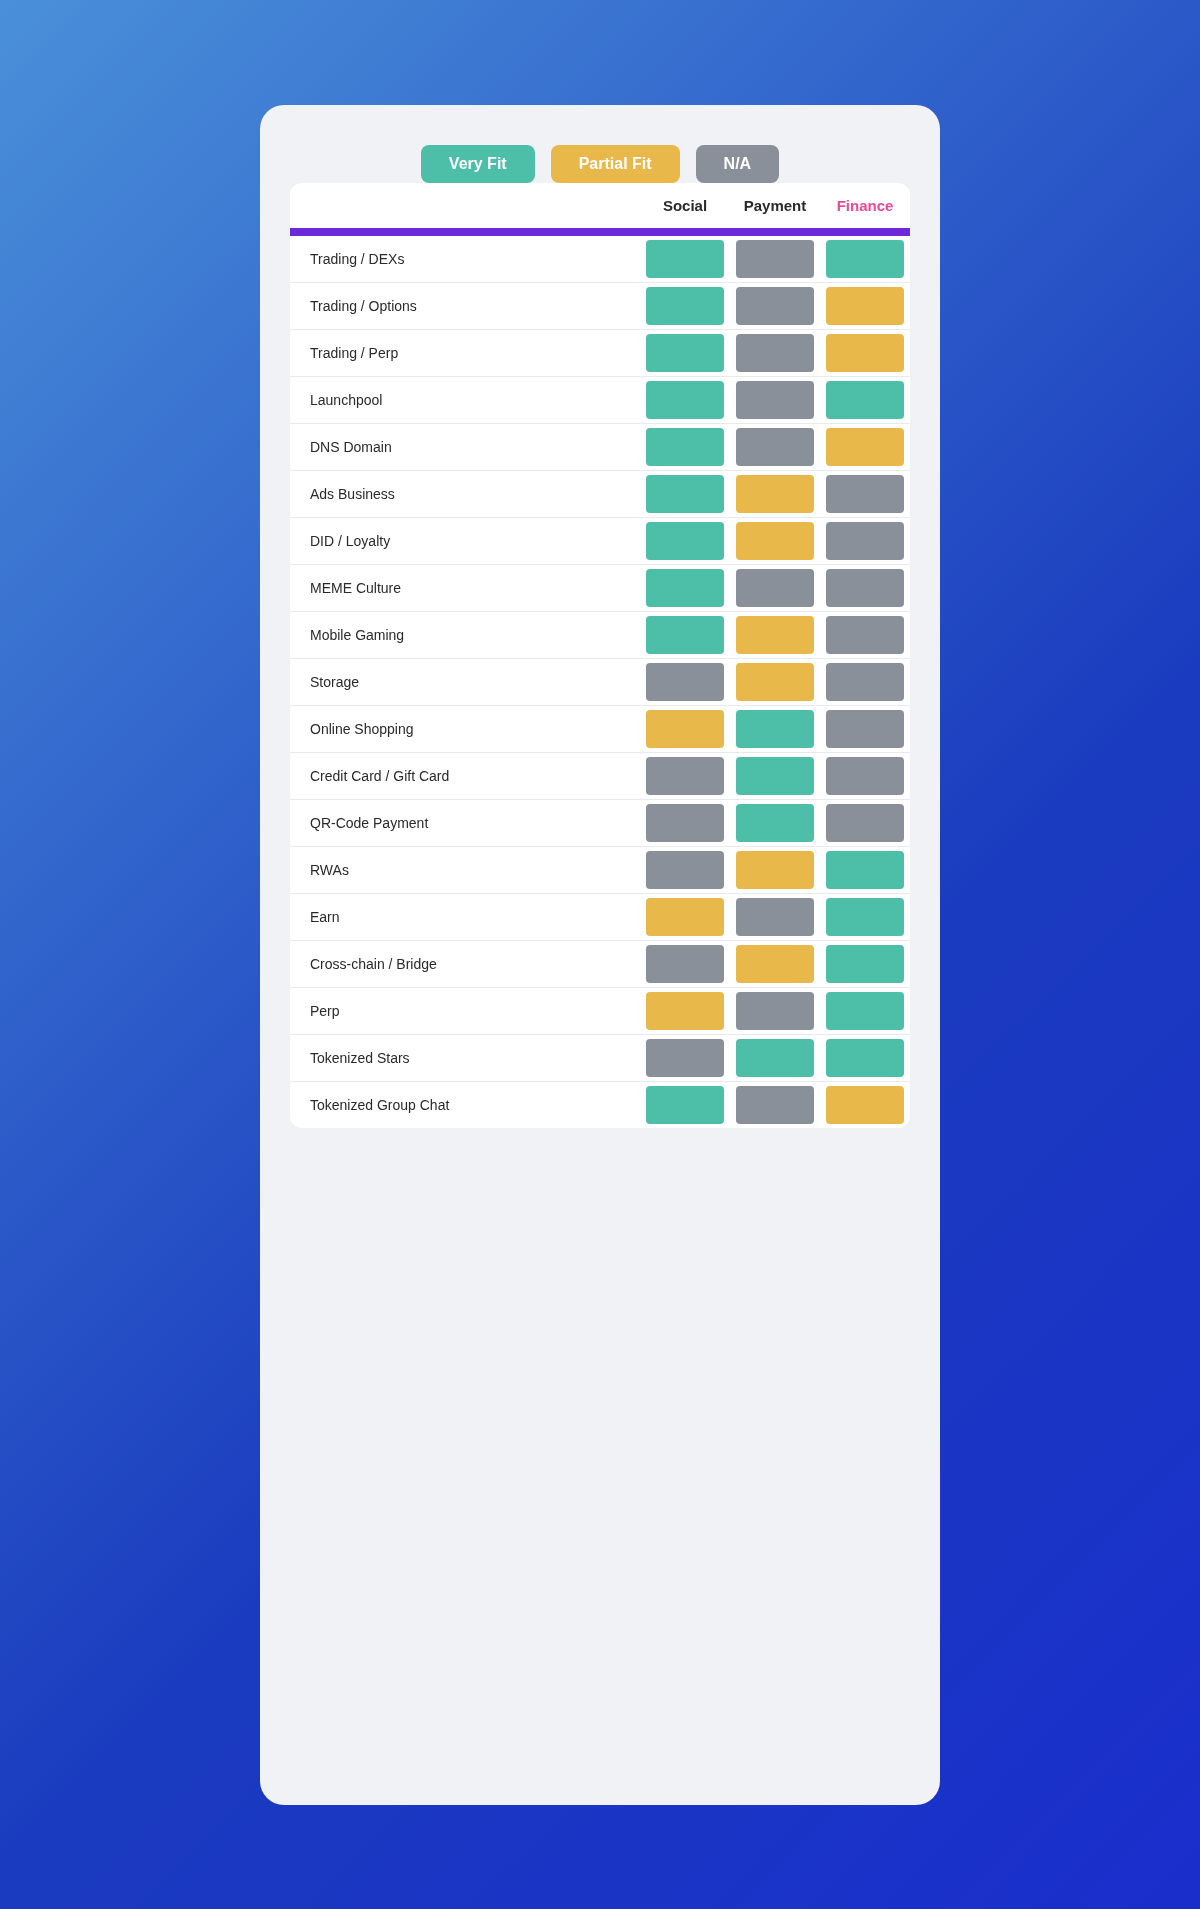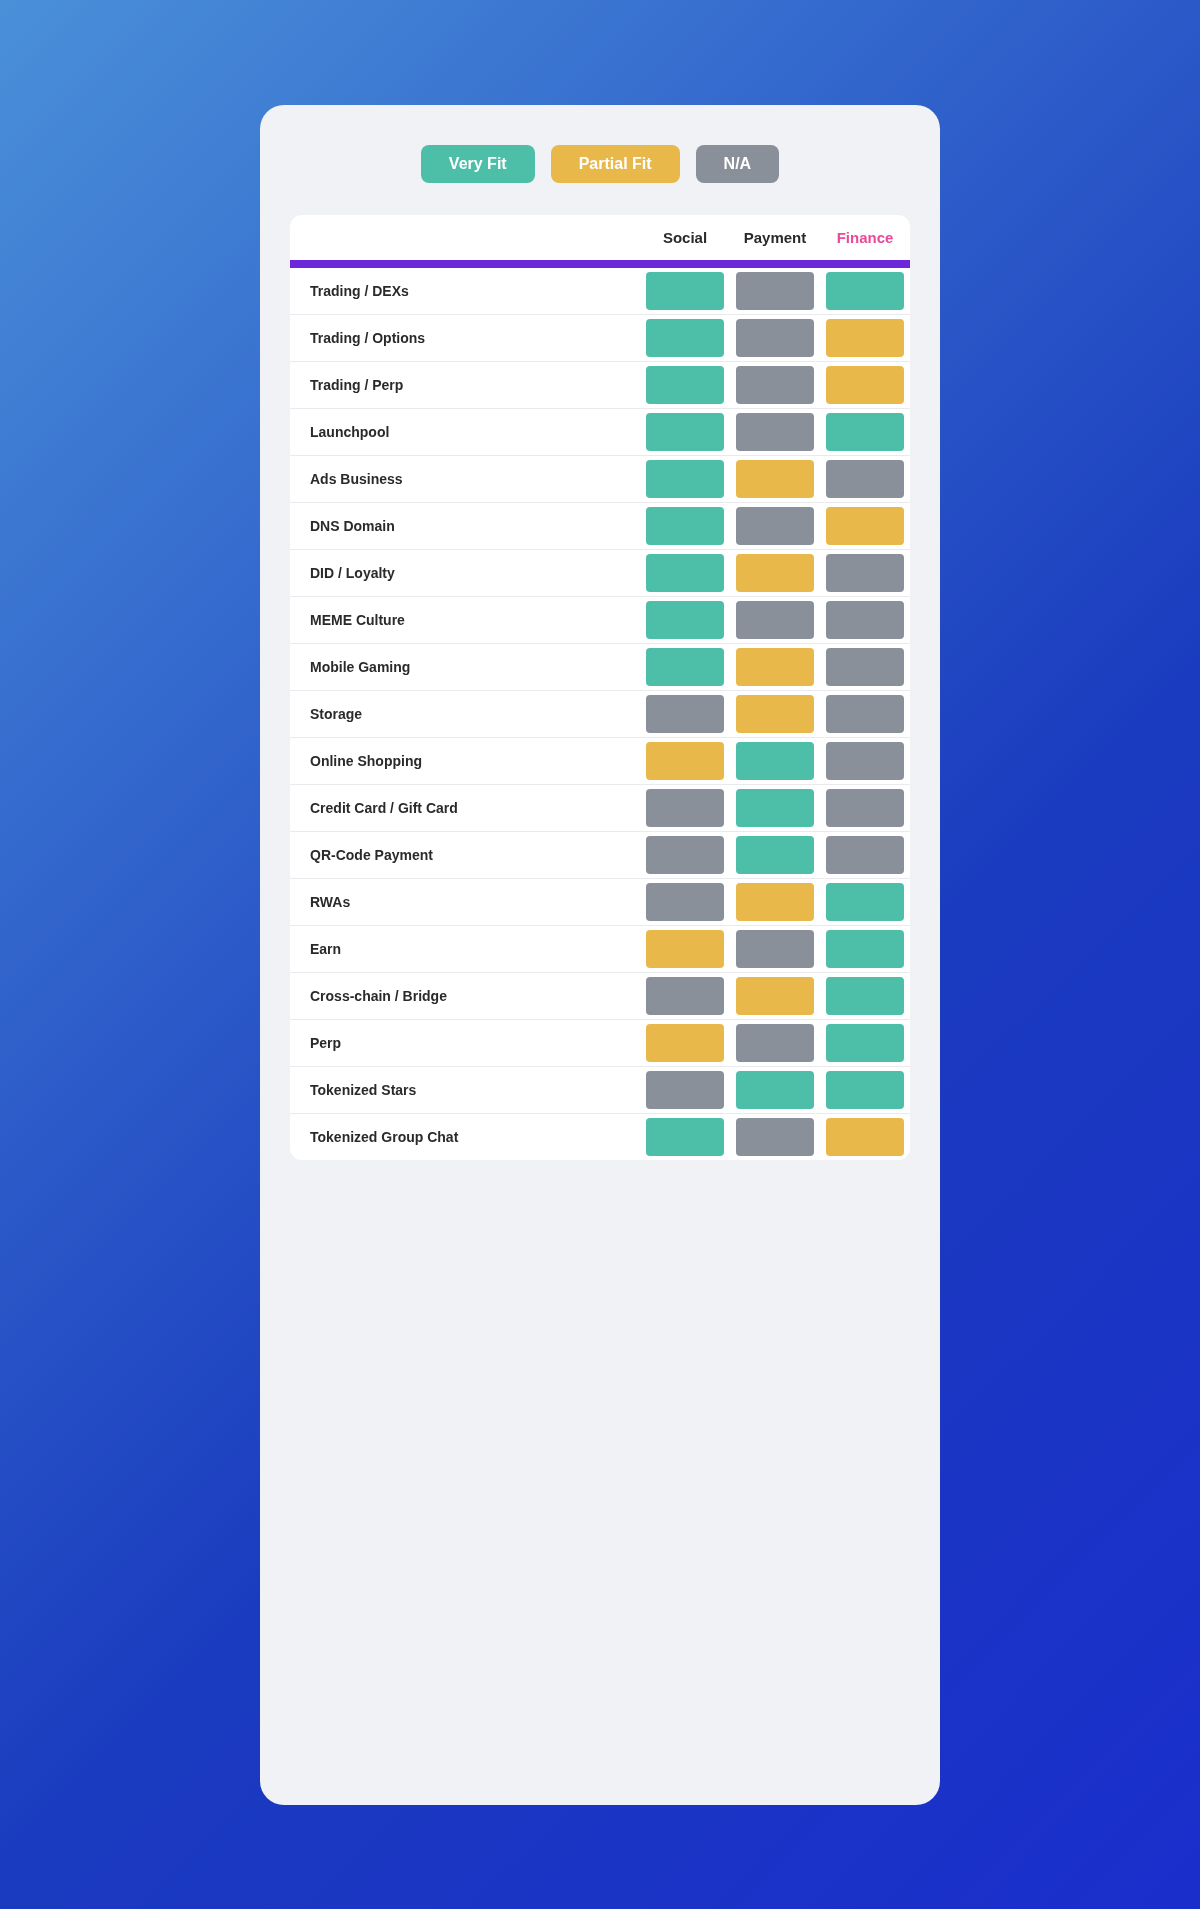--- a/index.html
+++ b/index.html
@@ -19,21 +19,20 @@
       border-radius: 24px;
       padding: 40px 30px 50px 30px;
       width: 680px;
       min-height: 1700px;
     }
 
     .legend {
       display: flex;
       gap: 16px;
       justify-content: center;
-      margin-bottom: 32px;
     }
 
     .legend-badge {
       padding: 10px 28px;
       border-radius: 8px;
       font-size: 16px;
       font-weight: 600;
       color: #fff;
     }
 
@@ -76,21 +75,21 @@
     }
 
     tbody td {
       padding: 0;
       height: 46px;
     }
 
     tbody td.row-label {
       padding: 0 10px 0 20px;
       font-size: 14px;
-      font-weight: 700;
+      font-weight: 400;
       color: #2a2a2a;
       white-space: nowrap;
       margin-left: 40px;
     }
 
     .cell-inner {
       width: 100%;
       height: 100%;
       display: block;
     }
@@ -171,41 +170,41 @@
             <div class="cell-inner very-fit-cell"></div>
           </td>
           <td class="color-cell">
             <div class="cell-inner na-cell"></div>
           </td>
           <td class="color-cell">
             <div class="cell-inner very-fit-cell"></div>
           </td>
         </tr>
         <tr>
+          <td class="row-label">DNS Domain</td>
+          <td class="color-cell">
+            <div class="cell-inner very-fit-cell"></div>
+          </td>
+          <td class="color-cell">
+            <div class="cell-inner na-cell"></div>
+          </td>
+          <td class="color-cell">
+            <div class="cell-inner partial-fit-cell"></div>
+          </td>
+        </tr>
+        <tr>
           <td class="row-label">Ads Business</td>
           <td class="color-cell">
             <div class="cell-inner very-fit-cell"></div>
           </td>
           <td class="color-cell">
             <div class="cell-inner partial-fit-cell"></div>
           </td>
           <td class="color-cell">
             <div class="cell-inner na-cell"></div>
-          </td>
-        </tr>
-        <tr>
-          <td class="row-label">DNS Domain</td>
-          <td class="color-cell">
-            <div class="cell-inner very-fit-cell"></div>
-          </td>
-          <td class="color-cell">
-            <div class="cell-inner na-cell"></div>
-          </td>
-          <td class="color-cell">
-            <div class="cell-inner partial-fit-cell"></div>
           </td>
         </tr>
         <tr>
           <td class="row-label">DID / Loyalty</td>
           <td class="color-cell">
             <div class="cell-inner very-fit-cell"></div>
           </td>
           <td class="color-cell">
             <div class="cell-inner partial-fit-cell"></div>
           </td>

